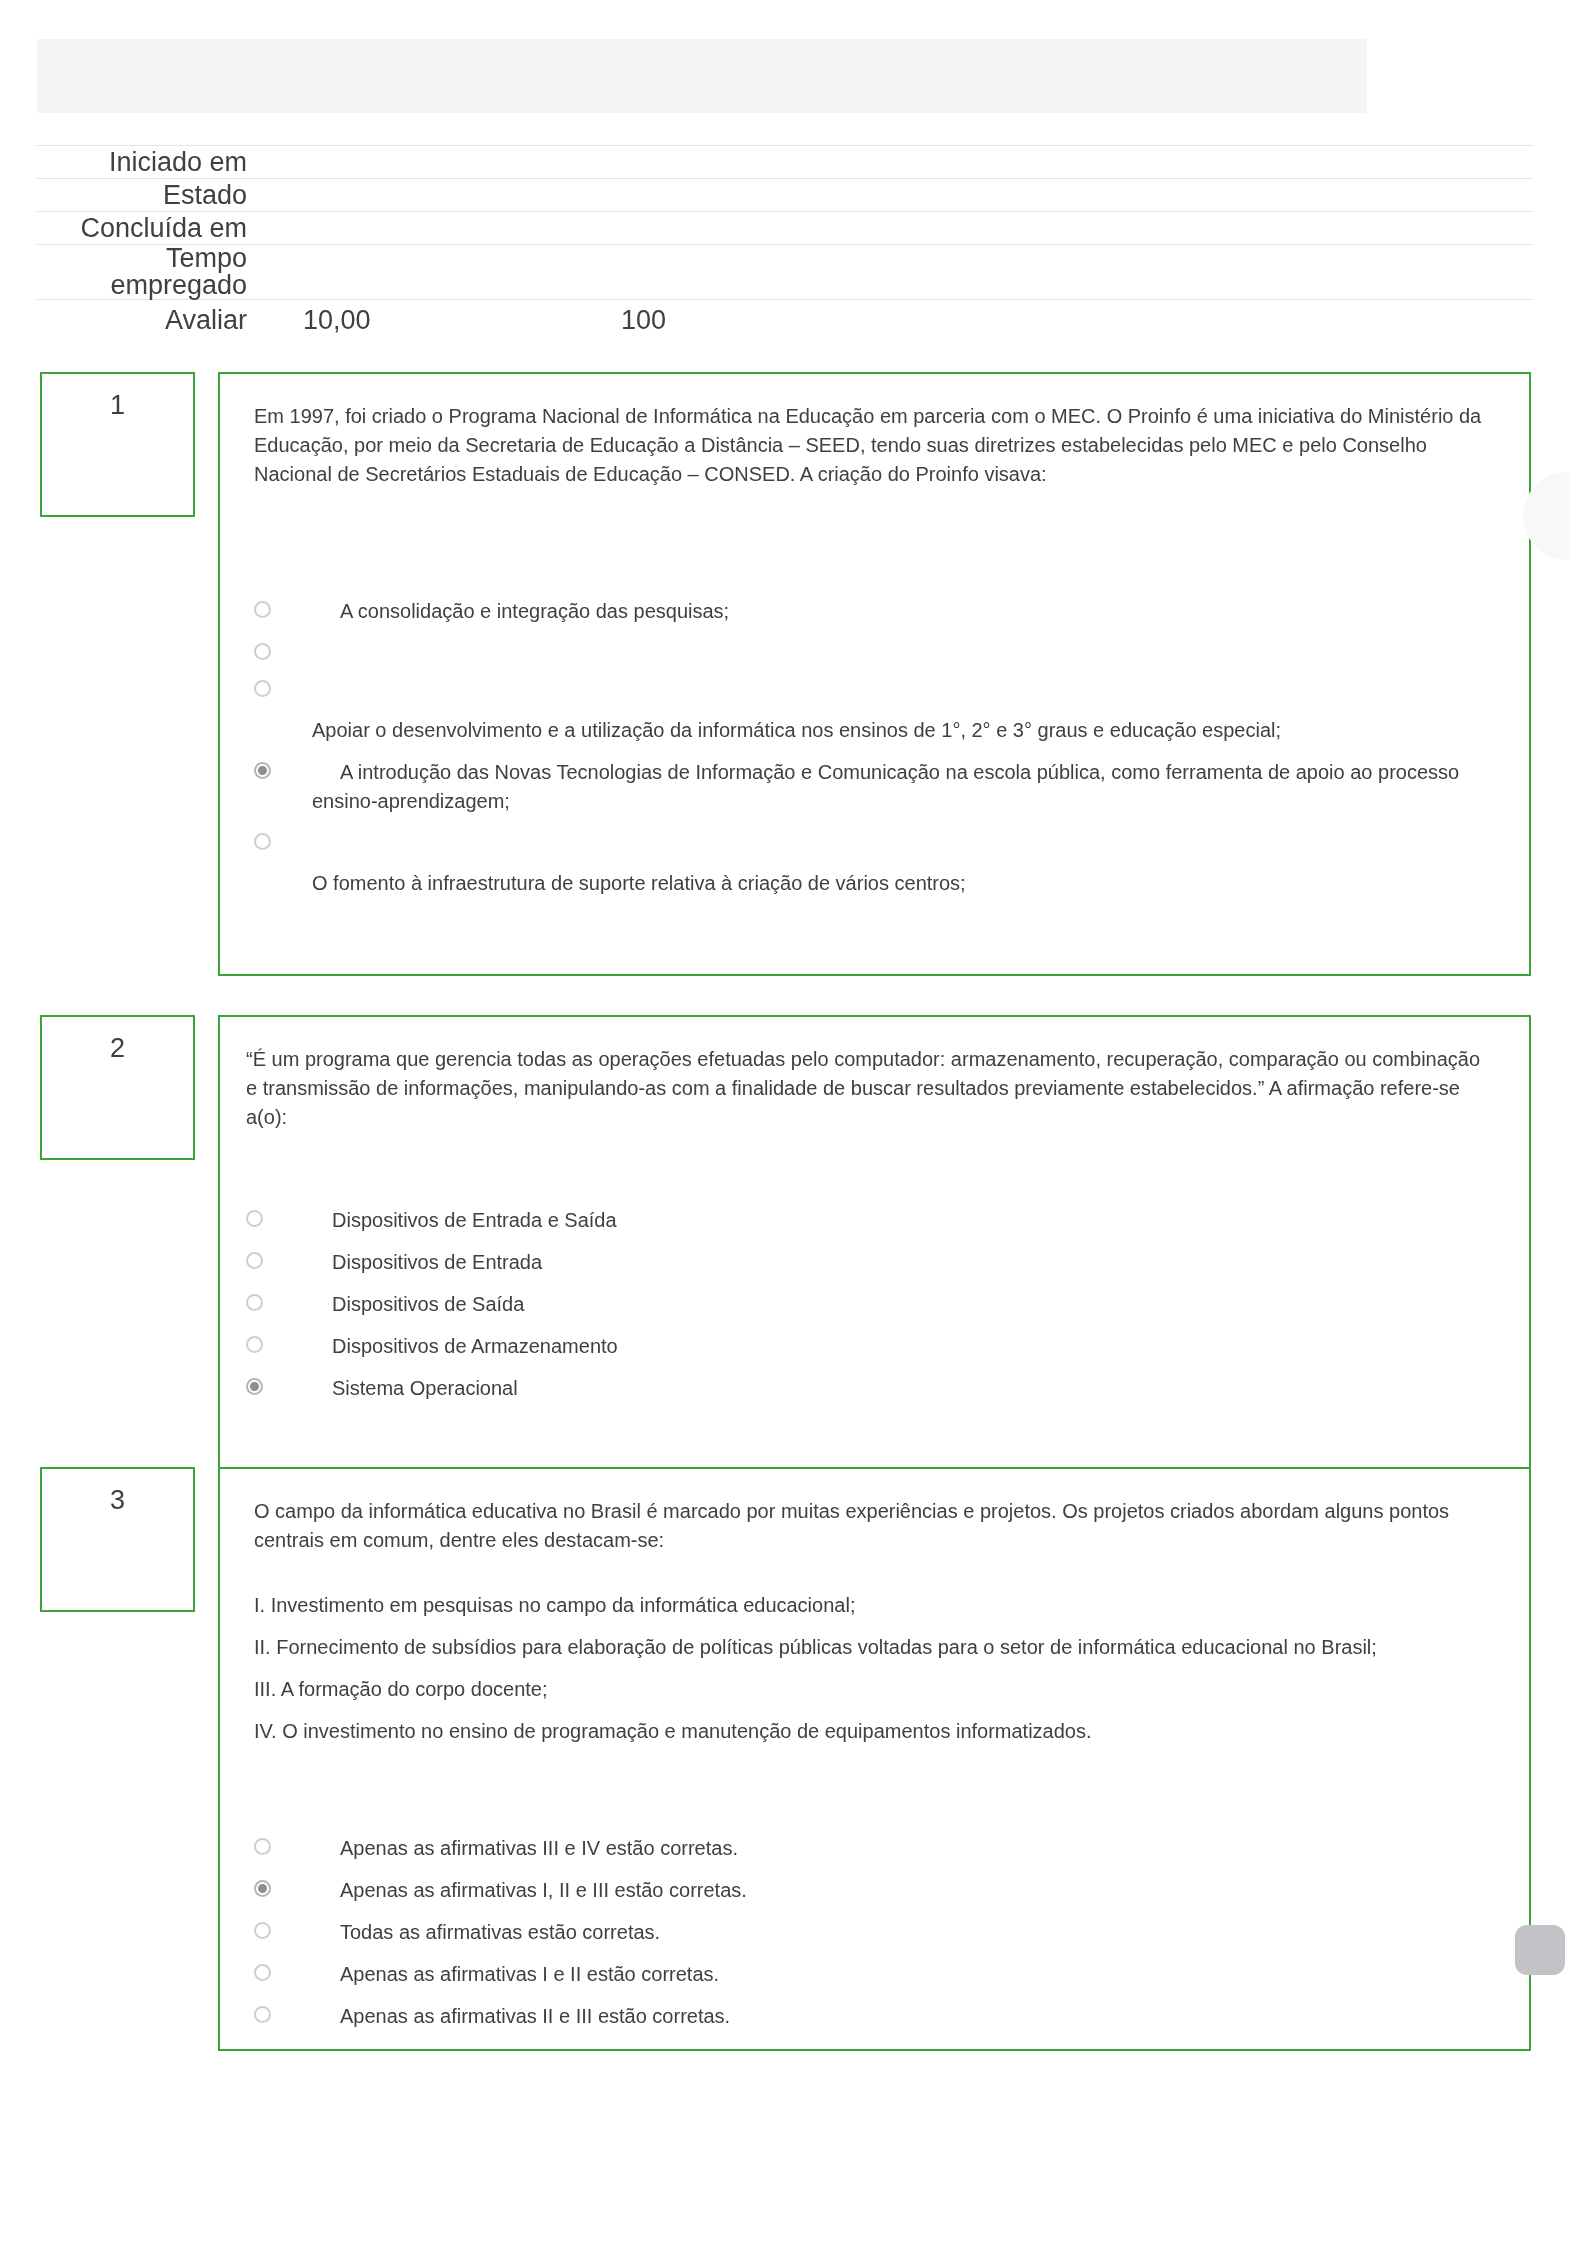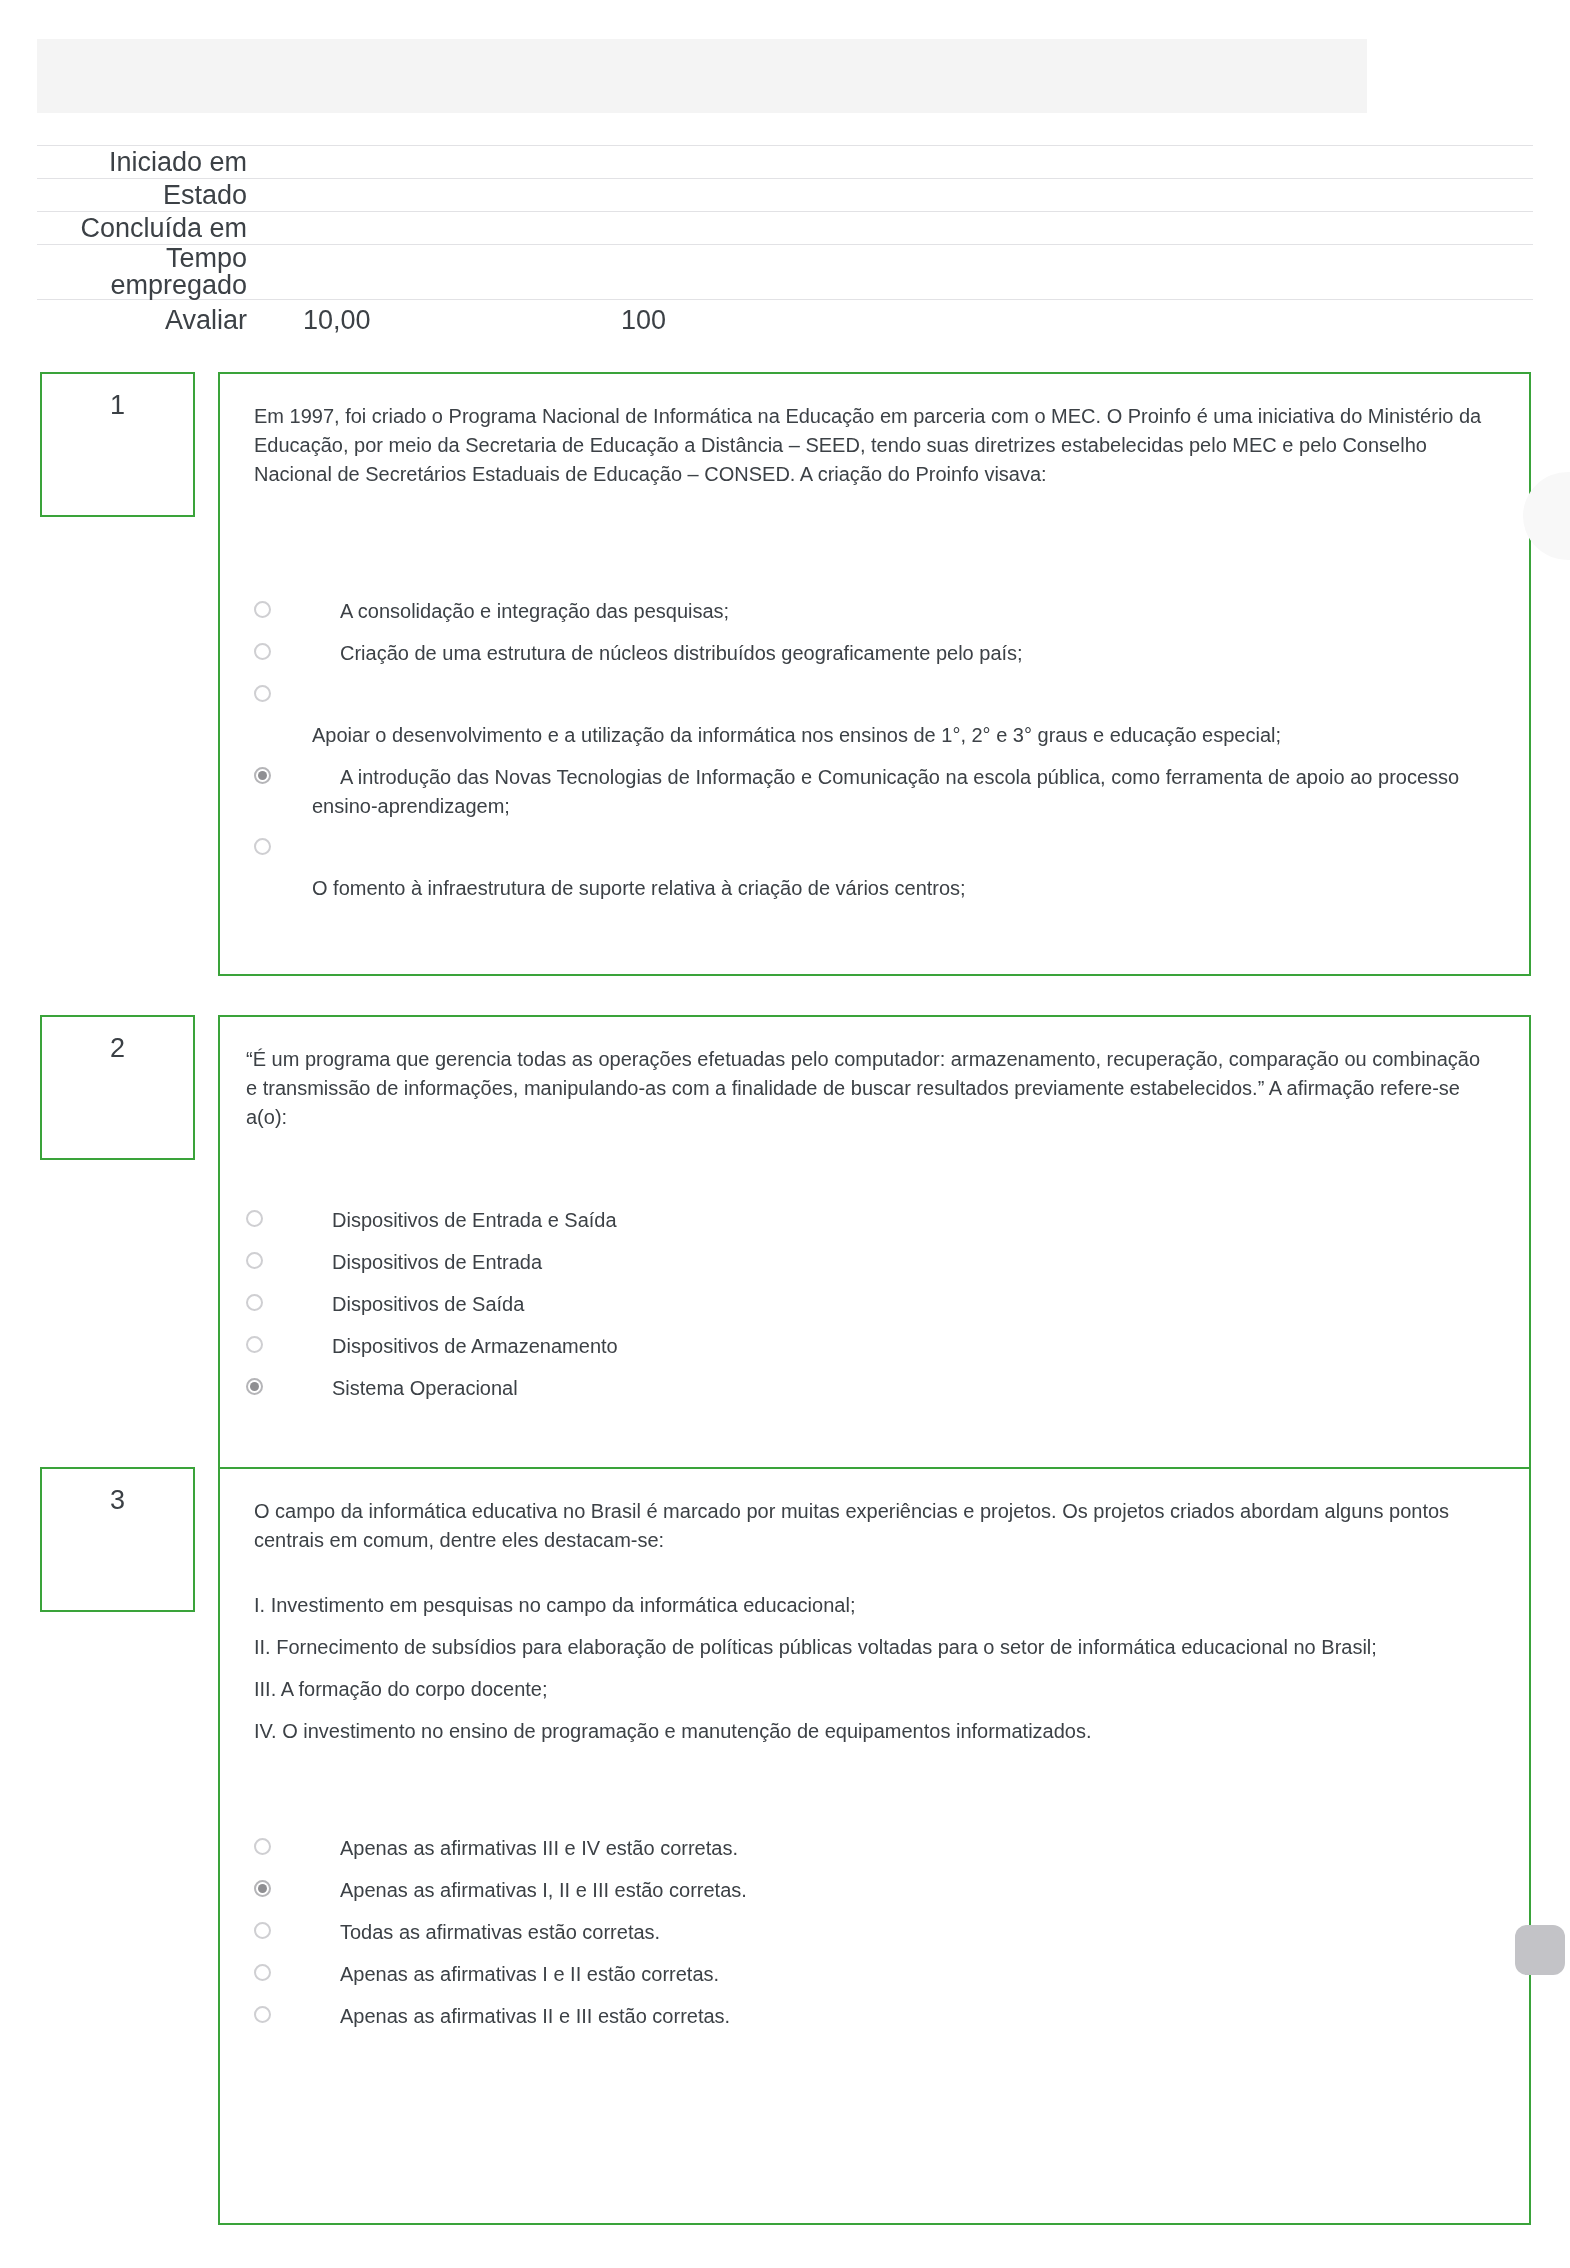--- a/index.html
+++ b/index.html
@@ -104,21 +104,21 @@
     </div>
   </div>
 
 <div id="questions">
     <div class="question q1" style="top: 372px;">
       <div class="qnum">1</div>
       <div class="qbox" style="height: 604px;">
         <p class="qtext">Em 1997, foi criado o Programa Nacional de Informática na Educação em parceria com o MEC. O Proinfo é uma iniciativa do Ministério da Educação, por meio da Secretaria de Educação a Distância – SEED, tendo suas diretrizes estabelecidas pelo MEC e pelo Conselho Nacional de Secretários Estaduais de Educação – CONSED. A criação do Proinfo visava:</p>
         <div class="options">
           <div class="opt"><span class="radio"></span><label class="opt-label">A consolidação e integração das pesquisas;</label></div>
-          <div class="opt"><span class="radio"></span><label class="opt-label">Criação de uma estrutura de núcleos distribuídos geograficamente pelo país;</label></div>
+          <div class="opt"><span class="radio"></span></div>
           <div class="opt block">
             <span class="radio"></span>
             <label class="opt-label">Apoiar o desenvolvimento e a utilização da informática nos ensinos de 1°, 2° e 3° graus e educação especial;</label>
           </div>
           <div class="opt"><span class="radio selected"></span><label class="opt-label">A introdução das Novas Tecnologias de Informação e Comunicação na escola pública, como ferramenta de apoio ao processo ensino-aprendizagem;</label></div>
           <div class="opt block">
             <span class="radio"></span>
             <label class="opt-label">O fomento à infraestrutura de suporte relativa à criação de vários centros;</label>
           </div>
         </div>
@@ -132,21 +132,21 @@
           <div class="opt"><span class="radio"></span><label class="opt-label">Dispositivos de Entrada e Saída</label></div>
           <div class="opt"><span class="radio"></span><label class="opt-label">Dispositivos de Entrada</label></div>
           <div class="opt"><span class="radio"></span><label class="opt-label">Dispositivos de Saída</label></div>
           <div class="opt"><span class="radio"></span><label class="opt-label">Dispositivos de Armazenamento</label></div>
           <div class="opt"><span class="radio selected"></span><label class="opt-label">Sistema Operacional</label></div>
         </div>
       </div>
     </div>
     <div class="question q3" style="top: 1467px;">
       <div class="qnum">3</div>
-      <div class="qbox" style="height: 758px;">
+      <div class="qbox" style="height: 584px;">
         <p class="qtext">O campo da informática educativa no Brasil é marcado por muitas experiências e projetos. Os projetos criados abordam alguns pontos centrais em comum, dentre eles destacam-se:</p>
         <div class="items">
           <div class="item">I. Investimento em pesquisas no campo da informática educacional;</div>
           <div class="item">II. Fornecimento de subsídios para elaboração de políticas públicas voltadas para o setor de informática educacional no Brasil;</div>
           <div class="item">III. A formação do corpo docente;</div>
           <div class="item">IV. O investimento no ensino de programação e manutenção de equipamentos informatizados.</div>
         </div>
         <div class="options">
           <div class="opt"><span class="radio"></span><label class="opt-label">Apenas as afirmativas III e IV estão corretas.</label></div>
           <div class="opt"><span class="radio selected"></span><label class="opt-label">Apenas as afirmativas I, II e III estão corretas.</label></div>

